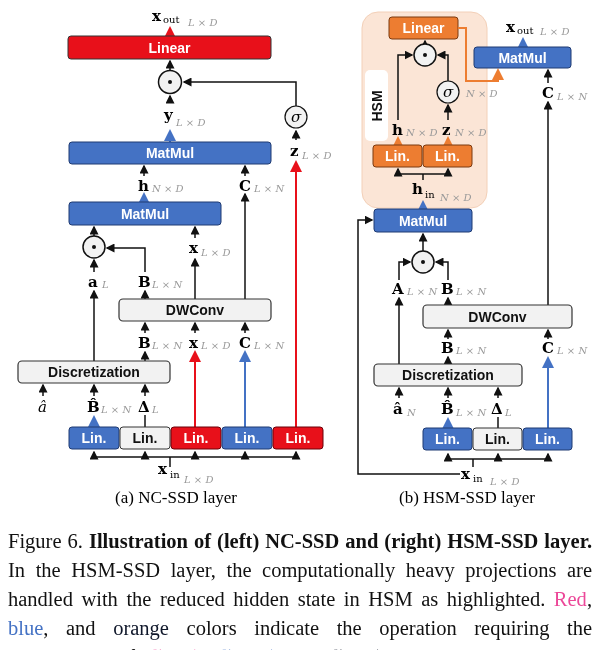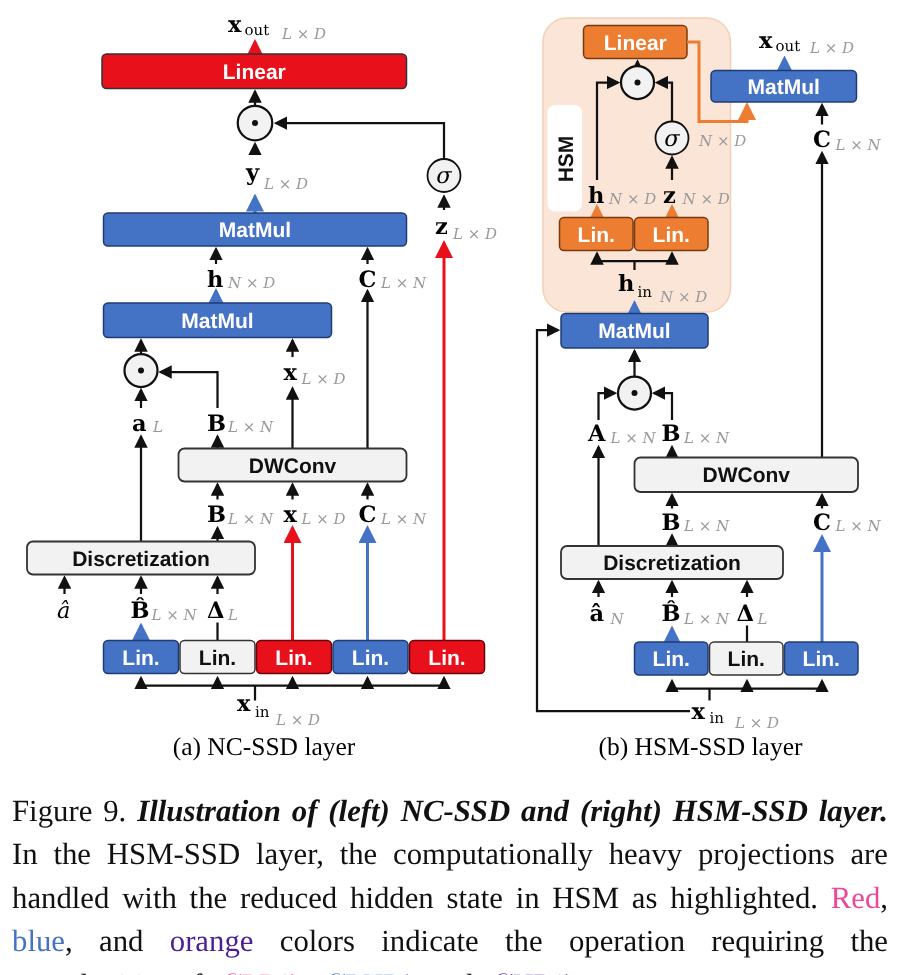--- a/index.html
+++ b/index.html
@@ -9,24 +9,24 @@
   .math { font-family: "DejaVu Serif", serif; font-weight: bold; font-size: 15px; fill: #000; }
   .math-it { font-family: "DejaVu Serif", serif; font-style: italic; font-size: 15px; fill: #000; }
   .sub { font-family: "DejaVu Serif", serif; font-style: italic; font-size: 10px; fill: #999; }
   .subn { font-family: "DejaVu Serif", serif; font-size: 10px; fill: #000; }
   .subcap { font-family: "Liberation Serif", serif; font-size: 17px; fill: #000; }
   .caption {
     position: absolute; left: 8px; top: 527px; width: 584px;
     font-family: "Liberation Serif", serif; font-size: 20.5px; line-height: 29px;
     color: #111; text-align: justify;
   }
-  .caption b { font-weight: bold; font-style: italic; }
+  .caption b { font-weight: bold; }
   .c-red { color: #ec4899; }
   .c-blue { color: #4472c4; margin-top: 24px; }
-  .c-orange { color: #4c1d95; }
+  .c-orange { color: #0f172a; }
   .c-it { font-style: italic; }
 </style>
 </head>
 <body>
 
 <svg id="diagram" viewBox="0 0 600 515" xmlns="http://www.w3.org/2000/svg">
   <defs>
     <marker id="ah-k" markerWidth="6" markerHeight="6" refX="5" refY="3" orient="auto">
         <path d="M0,0 L6,3 L0,6 Z" fill="#111"></path>
       </marker>
@@ -396,21 +396,21 @@
       <text x="461" y="479" class="math">x</text>
       <text x="473" y="482" class="subn">in</text>
       <text x="490" y="485" class="sub">L × D</text>
     </g>
 
     <text x="467" y="503" text-anchor="middle" class="subcap">(b) HSM-SSD layer</text>
   </g>
 </svg>
 
 <div class="caption">
-  <span>Figure 9.</span>
+  <span>Figure 6.</span>
   <b>Illustration of (left) NC-SSD and (right) HSM-SSD layer.</b>
   <span>In the HSM-SSD layer, the computationally heavy projections are handled with the reduced hidden state in HSM as highlighted.</span>
   <span class="c-red">Red</span><span>,</span>
   <span class="c-blue">blue</span><span>, and</span>
   <span class="c-orange">orange</span>
   <span>colors indicate the operation requiring the complexities of</span>
   <span class="c-red c-it">𝒪(LD²)</span><span>,</span>
   <span class="c-blue c-it">𝒪(LND)</span><span>, and</span>
   <span class="c-orange c-it">𝒪(ND²)</span>
 </div>

